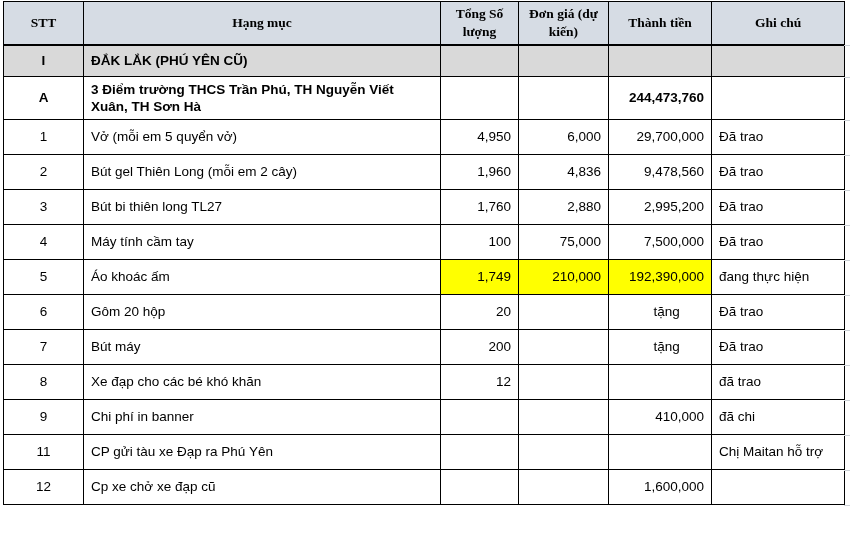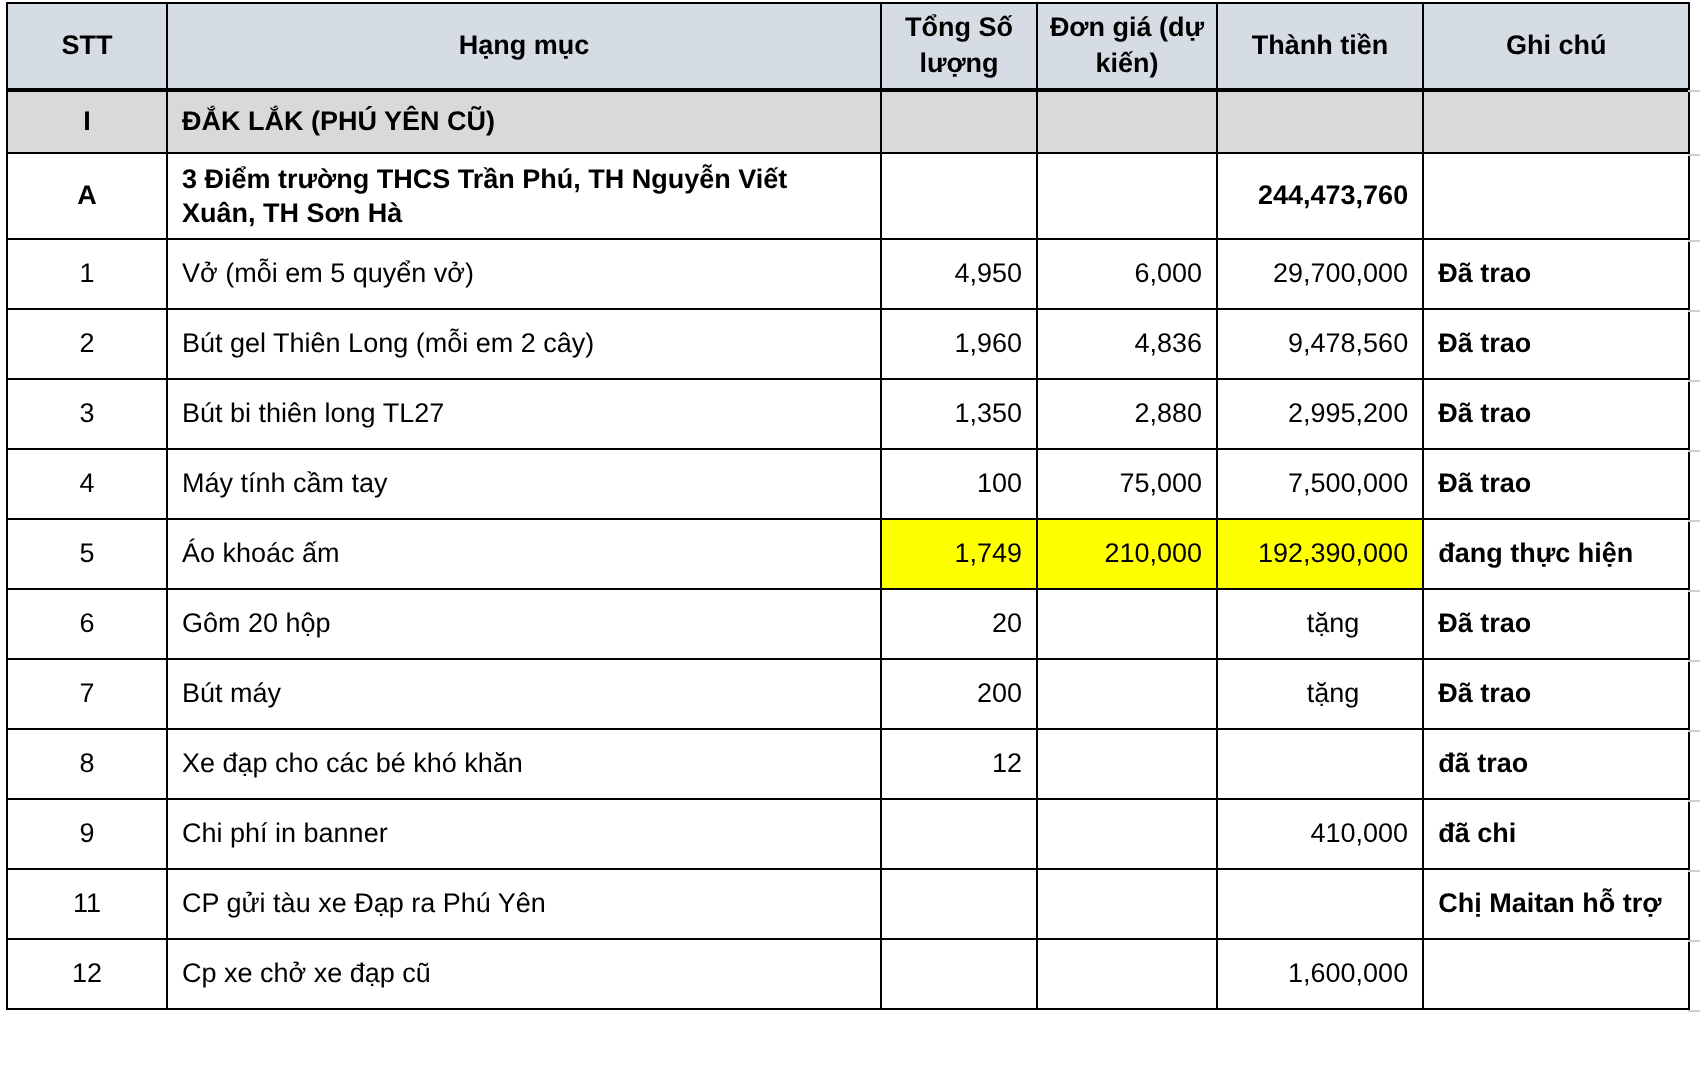--- a/index.html
+++ b/index.html
@@ -16,38 +16,38 @@
     margin: 1px 0 0 3px;
   }
   th, td {
     border: 1px solid #000;
     overflow: hidden;
     font-size: 13.5px;
     line-height: 1.28;
     vertical-align: middle;
     padding: 2px 7px;
   }
-  thead tr { height: 43px; }
+  thead tr { height: 43px; font-family: Liberation Serif, serif; }
   thead th {
     background: var(--header-bg, #d6dce4);
     font-weight: 700;
     text-align: center;
     border-bottom-width: 2px;
     padding: 2px 3px;
   }
   tr.item    { height: 35px; }
   tr.section { height: 32px; }
   tr.group   { height: 43px; }
   tr.section td { background: var(--section-bg, #d9d9d9); font-weight: 700; }
   tr.group td   { font-weight: 700; }
   .cell-stt    { text-align: center; padding: 2px 3px; }
   .cell-item   { text-align: left; }
   .cell-qty, .cell-price, .cell-amount { text-align: right; padding-left: 20px; }
   .cell-amount.left-align { text-align: center; }
-  .cell-note   { text-align: left; font-weight: 700; white-space: nowrap; }
+  .cell-note   { text-align: left; font-weight: 400; white-space: nowrap; }
   td.hl { background: var(--highlight, #ffff00); }
   .gutter-stub {
     position: absolute;
     height: 1px; width: 6px;
     background: #ccd1d6;
     left: 844px;
   }
 </style>
 </head>
 <body>
@@ -100,21 +100,21 @@
         <td class="cell-stt">2</td>
         <td class="cell-item">Bút gel Thiên Long (mỗi em 2 cây)</td>
         <td class="cell-qty">1,960</td>
         <td class="cell-price">4,836</td>
         <td class="cell-amount">9,478,560</td>
         <td class="cell-note">Đã trao</td>
       </tr>
       <tr class="item">
         <td class="cell-stt">3</td>
         <td class="cell-item">Bút bi thiên long TL27</td>
-        <td class="cell-qty">1,350</td>
+        <td class="cell-qty">1,760</td>
         <td class="cell-price">2,880</td>
         <td class="cell-amount">2,995,200</td>
         <td class="cell-note">Đã trao</td>
       </tr>
       <tr class="item">
         <td class="cell-stt">4</td>
         <td class="cell-item">Máy tính cầm tay</td>
         <td class="cell-qty">100</td>
         <td class="cell-price">75,000</td>
         <td class="cell-amount">7,500,000</td>

